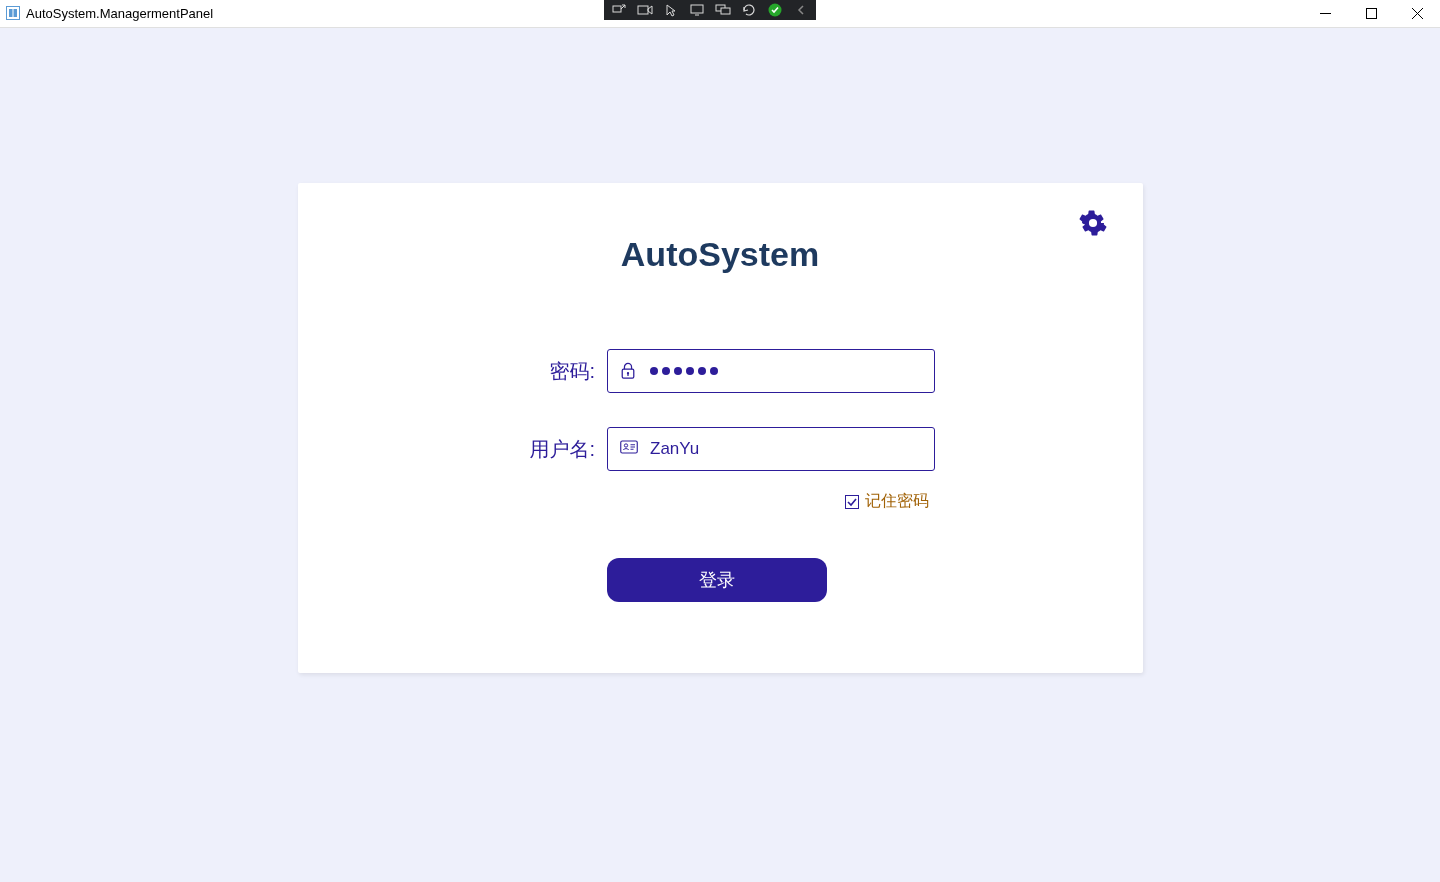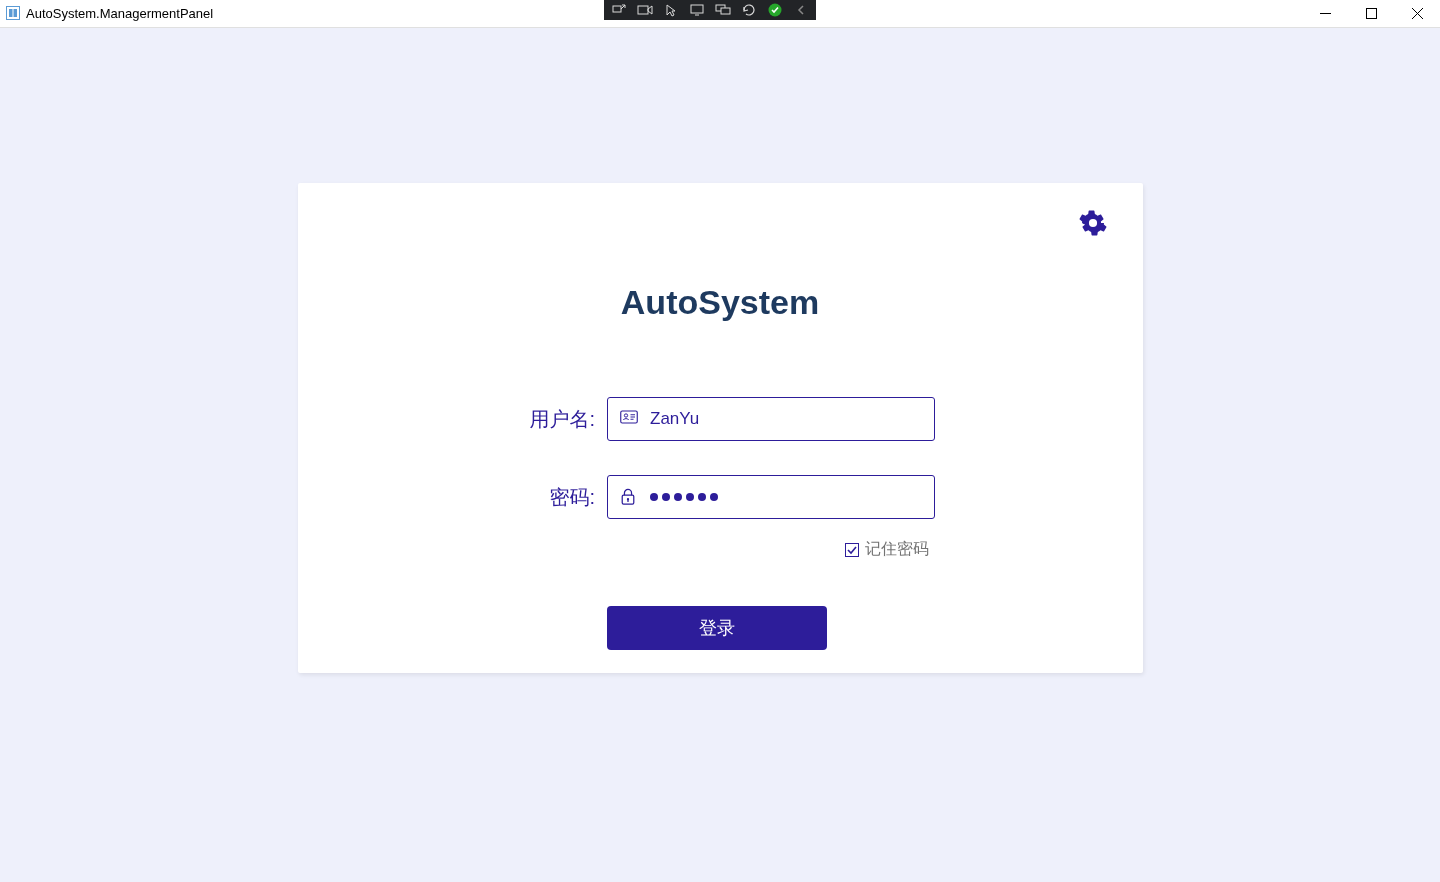--- a/index.html
+++ b/index.html
@@ -83,21 +83,21 @@
       justify-content: center;
       padding-top: 155px;
     }
     .login-card {
       width: 845px;
       height: 490px;
       background: #ffffff;
       box-shadow: 1px 2px 4px rgba(0,0,0,0.08);
       border-radius: 2px;
       position: relative;
-      padding-top: 100px;
+      padding-top: 52px;
     }
     .settings-gear {
       position: absolute;
       top: 26px;
       right: 36px;
       width: 28px;
       height: 28px;
       color: #2d1d9a;
       cursor: pointer;
     }
@@ -177,31 +177,31 @@
       height: 14px;
       border: 1px solid #2d1d9a;
       display: flex;
       align-items: center;
       justify-content: center;
       cursor: pointer;
     }
     .remember-check svg { display: block; }
     .remember-label {
       font-size: 16px;
-      color: #737373;
+      color: #a16207;
       cursor: pointer;
     }
     .login-btn {
       margin-top: 46px;
       width: 220px;
       height: 44px;
       background: #2d1d9a;
       color: #ffffff;
       border: none;
-      border-radius: 4px;
+      border-radius: 12px;
       font-size: 18px;
       cursor: pointer;
       font-family: inherit;
       margin-left: 102px;
     }
     .form-center {
       display: flex;
       flex-direction: column;
     }
   </style>
@@ -294,59 +294,59 @@
     <div class="settings-gear">
       <svg viewBox="0 0 24 24" width="28" height="28">
         <path fill="#2d1d9a" d="M12 8.5a3.5 3.5 0 1 0 0 7 3.5 3.5 0 0 0 0-7zm9.4 3.5c0 .46-.04.9-.12 1.33l2.1 1.64c.19.15.24.42.12.64l-2 3.46c-.12.22-.38.3-.6.22l-2.48-1a7.6 7.6 0 0 1-2.3 1.33l-.38 2.64c-.04.24-.24.41-.48.41h-4c-.24 0-.44-.17-.48-.41l-.38-2.64a7.6 7.6 0 0 1-2.3-1.33l-2.48 1c-.22.08-.48 0-.6-.22l-2-3.46a.49.49 0 0 1 .12-.64l2.1-1.64A7.9 7.9 0 0 1 2.6 12c0-.46.04-.9.12-1.33L.62 9.03a.49.49 0 0 1-.12-.64l2-3.46c.12-.22.38-.3.6-.22l2.48 1c.7-.54 1.48-.99 2.3-1.33l.38-2.64c.04-.24.24-.41.48-.41h4c.24 0 .44.17.48.41l.38 2.64c.82.34 1.6.79 2.3 1.33l2.48-1c.22-.08.48 0 .6.22l2 3.46c.12.22.07.49-.12.64l-2.1 1.64c.08.43.12.87.12 1.33z"></path>
       </svg>
     </div>
 
     <h1 class="card-title">AutoSystem</h1>
 
     <div class="form-area">
       <div class="form-center">
+        <div class="field-row">
+          <span class="field-label">密码:</span>
+          <div class="input-wrap">
+            <span class="input-icon">
+              <svg viewBox="0 0 18 20" width="16" height="18">
+                <rect x="2.5" y="8" width="13" height="10" rx="1.5" fill="none" stroke="#2d1d9a" stroke-width="1.4"></rect>
+                <path d="M5 8 V5.5 a4 4 0 0 1 8 0 V8" fill="none" stroke="#2d1d9a" stroke-width="1.4"></path>
+                <circle cx="9" cy="12.5" r="1.3" fill="#2d1d9a"></circle>
+                <line x1="9" y1="13" x2="9" y2="15.5" stroke="#2d1d9a" stroke-width="1.4"></line>
+              </svg>
+            </span>
+            <div class="password-dots">
+              <span class="password-dot"></span>
+              <span class="password-dot"></span>
+              <span class="password-dot"></span>
+              <span class="password-dot"></span>
+              <span class="password-dot"></span>
+              <span class="password-dot"></span>
+            </div>
+          </div>
+        </div>
+
         <div class="field-row">
           <span class="field-label">用户名:</span>
           <div class="input-wrap">
             <span class="input-icon">
               <svg viewBox="0 0 24 18" width="18" height="14">
                 <rect x="1" y="1" width="22" height="16" rx="2" fill="none" stroke="#2d1d9a" stroke-width="1.5"></rect>
                 <circle cx="8" cy="7" r="2.2" fill="none" stroke="#2d1d9a" stroke-width="1.3"></circle>
                 <path d="M4.5 13 C5 10.5 11 10.5 11.5 13" fill="none" stroke="#2d1d9a" stroke-width="1.3"></path>
                 <line x1="14" y1="6" x2="20" y2="6" stroke="#2d1d9a" stroke-width="1.3"></line>
                 <line x1="14" y1="9" x2="20" y2="9" stroke="#2d1d9a" stroke-width="1.3"></line>
                 <line x1="14" y1="12" x2="18" y2="12" stroke="#2d1d9a" stroke-width="1.3"></line>
               </svg>
             </span>
             <input type="text" class="text-input" value="ZanYu" style="">
           </div>
         </div>
 
-        <div class="field-row">
-          <span class="field-label">密码:</span>
-          <div class="input-wrap">
-            <span class="input-icon">
-              <svg viewBox="0 0 18 20" width="16" height="18">
-                <rect x="2.5" y="8" width="13" height="10" rx="1.5" fill="none" stroke="#2d1d9a" stroke-width="1.4"></rect>
-                <path d="M5 8 V5.5 a4 4 0 0 1 8 0 V8" fill="none" stroke="#2d1d9a" stroke-width="1.4"></path>
-                <circle cx="9" cy="12.5" r="1.3" fill="#2d1d9a"></circle>
-                <line x1="9" y1="13" x2="9" y2="15.5" stroke="#2d1d9a" stroke-width="1.4"></line>
-              </svg>
-            </span>
-            <div class="password-dots">
-              <span class="password-dot"></span>
-              <span class="password-dot"></span>
-              <span class="password-dot"></span>
-              <span class="password-dot"></span>
-              <span class="password-dot"></span>
-              <span class="password-dot"></span>
-            </div>
-          </div>
-        </div>
-
         <div class="remember-row">
           <span class="remember-check">
             <svg width="12" height="12" viewBox="0 0 12 12">
               <path d="M2 6 L5 9 L10 3" stroke="#2d1d9a" stroke-width="1.6" fill="none"></path>
             </svg>
           </span>
           <span class="remember-label">记住密码</span>
         </div>
 
         <button class="login-btn">登录</button>

